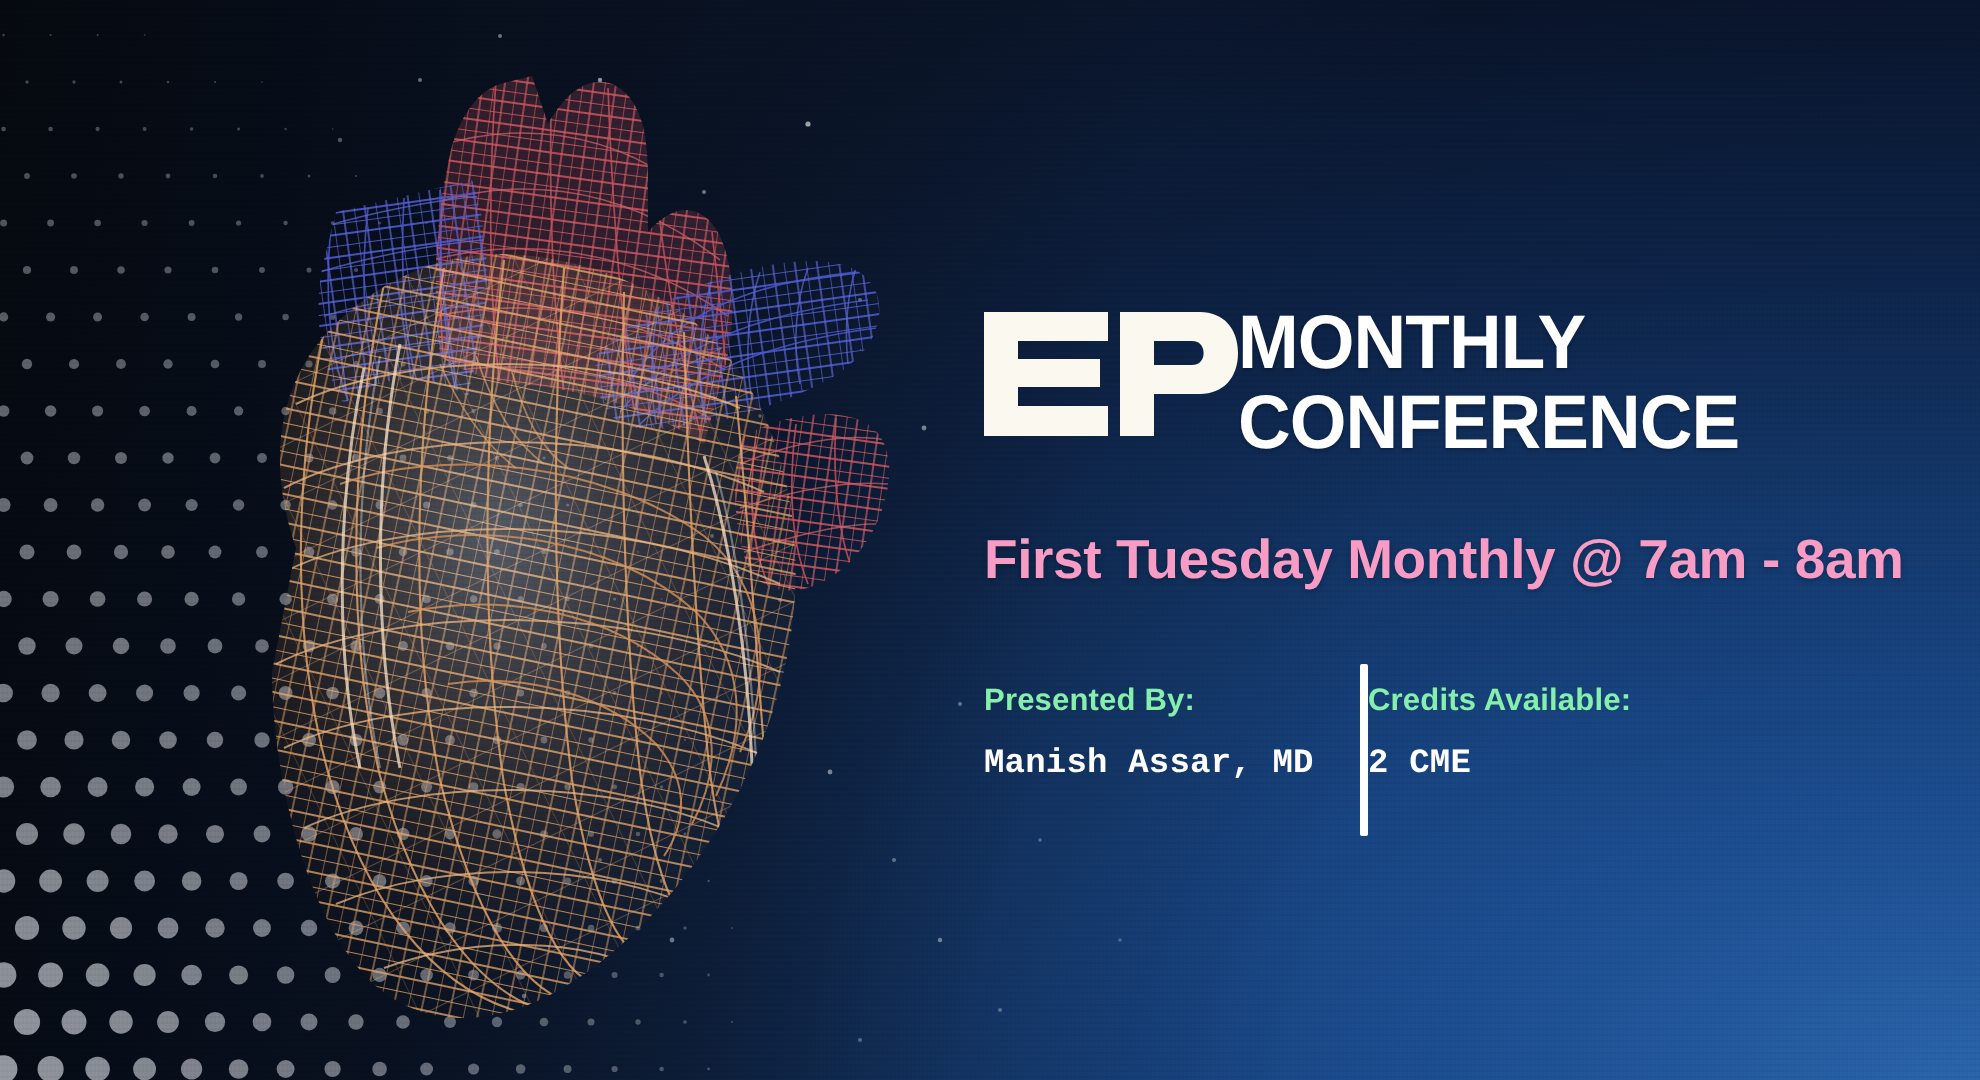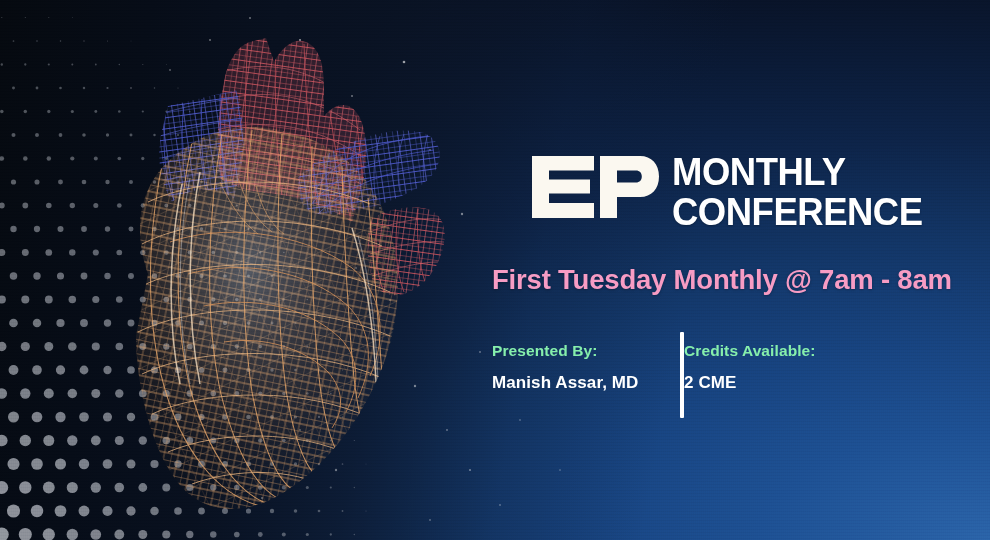--- a/index.html
+++ b/index.html
@@ -24,21 +24,21 @@
     background-size:3px 3px,2px 2px;}
   
   .halftone{position:absolute;left:-10px;top:-6px;width:440px;height:556px;}
   
   .stars{position:absolute;inset:0;}
   
   .heart-wrap{position:absolute;left:52px;top:6px;width:420px;height:528px;}
   .heart-wrap svg{display:block;width:100%;height:100%;}
   
   .content{position:absolute;left:492px;top:152px;width:470px;}
-  .logo-row{display:flex;align-items:flex-start;gap:13px;margin-left:40px;}
+  .logo-row{display:flex;align-items:flex-start;}
   .ep-logo{flex:0 0 auto;margin-top:4px;}
   .title-stack{line-height:.96;padding-top:2px;}
   .t-line{
     color:#ffffff;font-weight:700;letter-spacing:-0.5px;
     font-size:38px;
     font-family:"Liberation Sans", sans-serif;
     transform:scaleX(.96);transform-origin:left center;
     text-shadow:0 1px 2px rgba(0,0,0,.28);
     white-space:nowrap;
   }
@@ -46,21 +46,21 @@
   .subtitle{
     margin-top:33px;color:#f79cc4;font-weight:700;font-size:27.5px;
     letter-spacing:-0.2px;white-space:nowrap;
     text-shadow:0 1px 3px rgba(0,0,0,.25);
   }
   .meta{margin-top:36px;display:flex;align-items:flex-start;height:90px;}
   .meta-col{padding-top:10px;}
   .meta-col.c1{width:188px;}
   .meta-col.c2{}
   .meta-label{color:#86efac;font-size:15.5px;font-weight:700;letter-spacing:.1px;}
-  .meta-value{color:#ffffff;font-size:17px;font-weight:700;margin-top:13px;letter-spacing:.1px;}
+  .meta-value{color:#ffffff;font-size:17px;font-weight:700;margin-top:13px;letter-spacing:.1px;font-family:Liberation Mono, monospace;}
   .divider{width:4px;height:86px;background:#ffffff;border-radius:1px;flex:0 0 auto;}
 </style>
 </head>
 <body>
 
 <div id="banner">
 
   <div class="bg-base"></div>
   <div class="bg-dark-left"></div>
 

